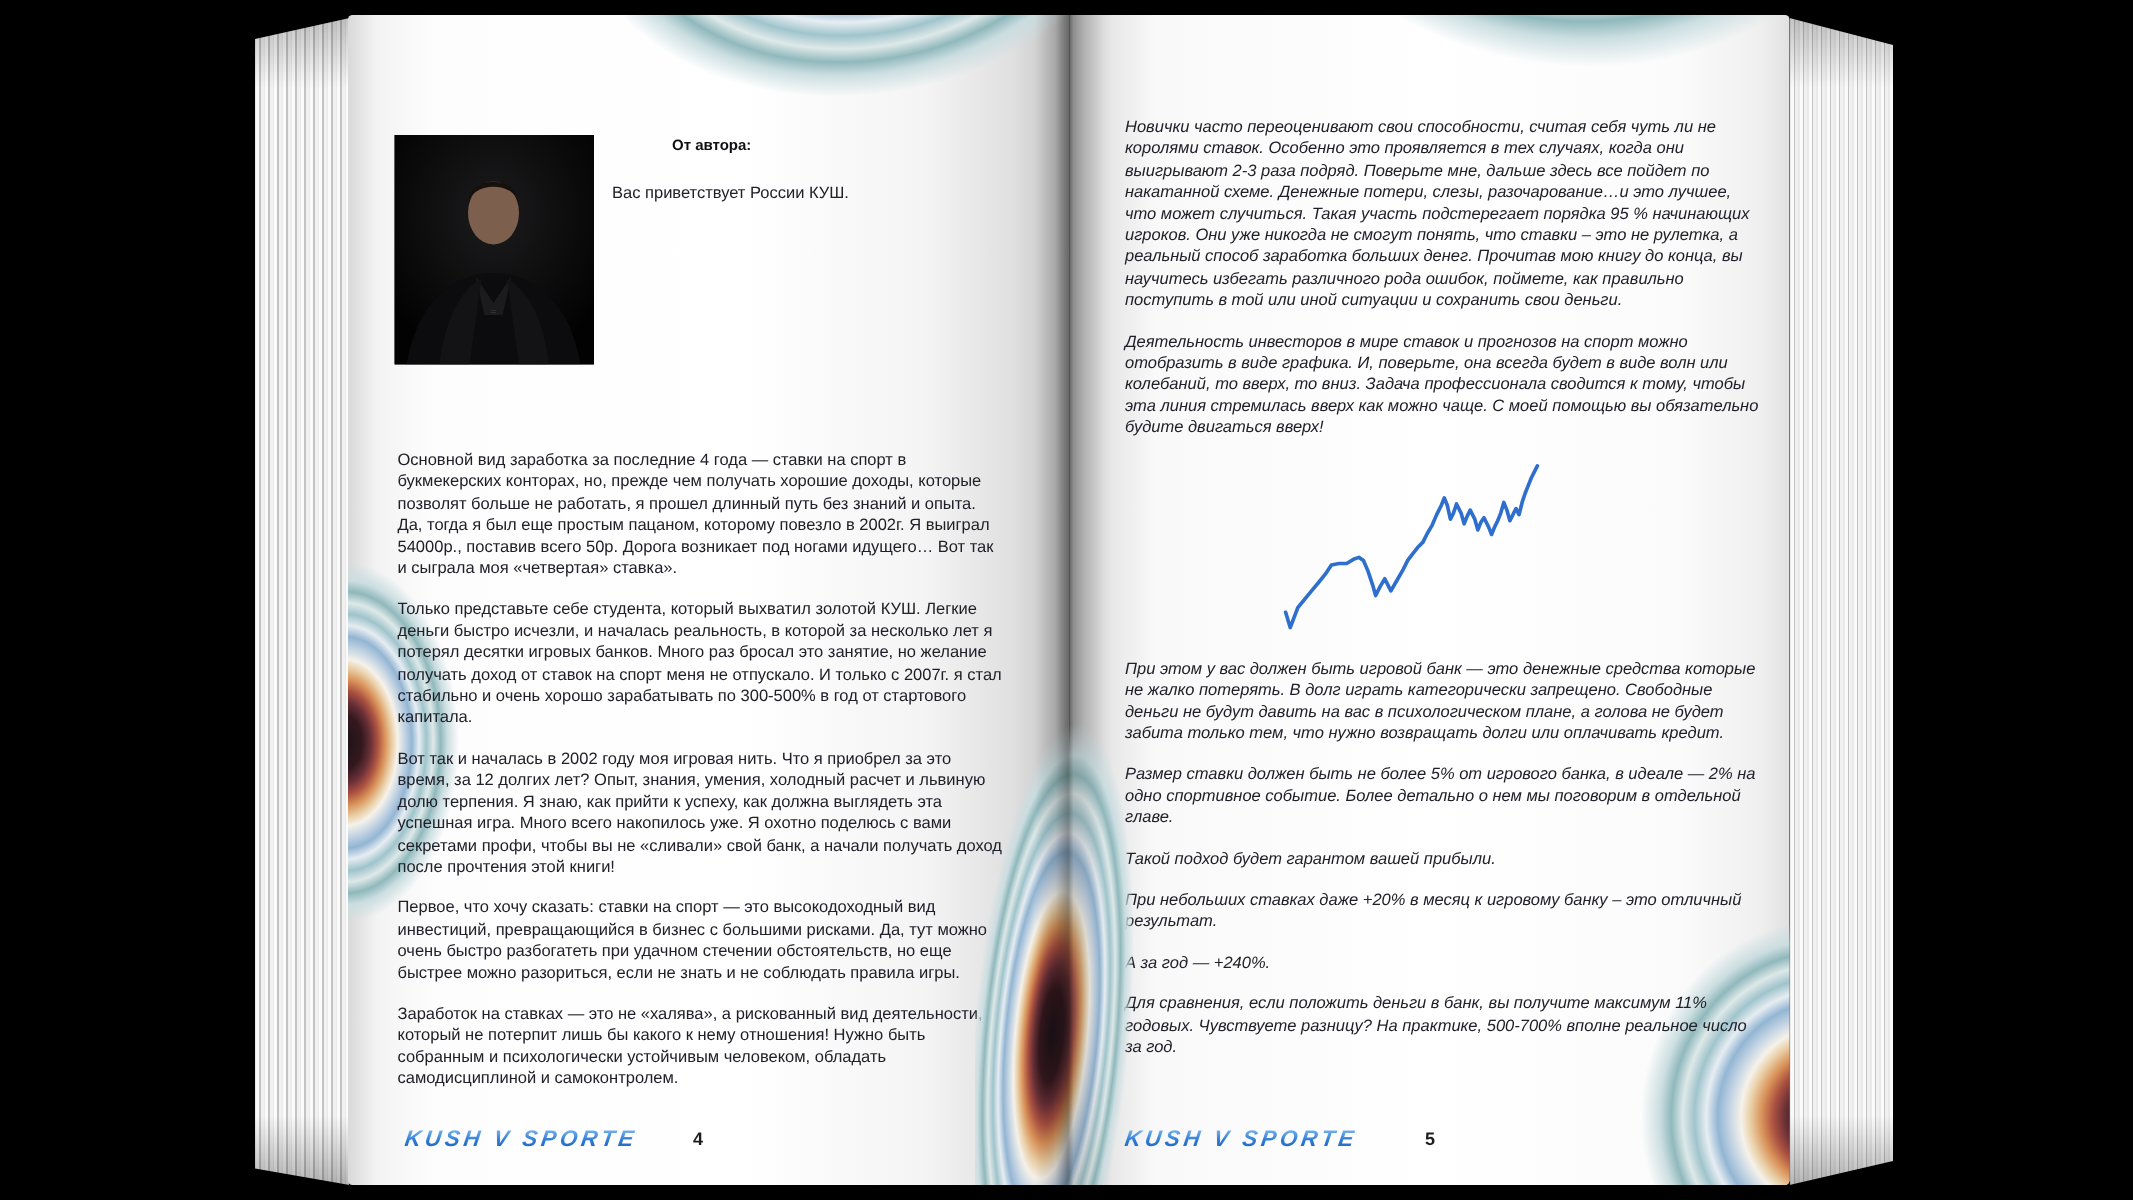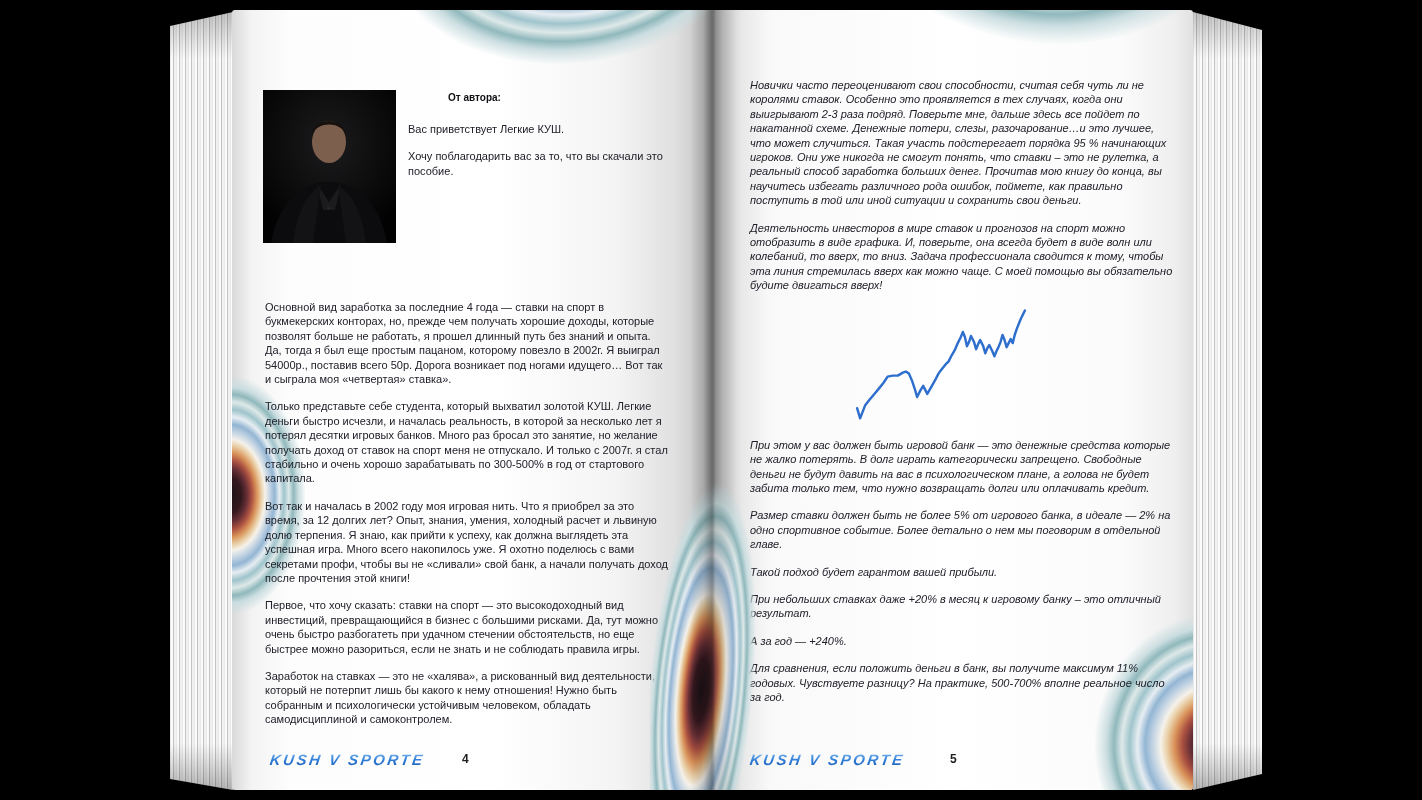--- a/index.html
+++ b/index.html
@@ -88,22 +88,21 @@
         <path d="M54,94 L66,112 L78,94 L72,120 L60,120 Z" fill="#1b1b1e"></path>
         <path d="M30,153 C34,118 48,100 58,96 L50,153 Z" fill="#131316"></path>
         <path d="M103,153 C99,118 85,100 75,96 L83,153 Z" fill="#131316"></path>
         <text x="66" y="120" font-size="7" fill="#3a3a3f" text-anchor="middle" font-family="Liberation Sans,sans-serif">≈</text>
       </svg>
     </div>
 
     <div class="heading">От автора:</div>
 
     <div class="intro body-text">
-      <p>Вас приветствует Легкие КУШ.</p>
-      <p>Хочу поблагодарить вас за то, что вы скачали это пособие.</p>
+      <p>Вас приветствует России КУШ.</p>
     </div>
 
     <div class="left-flow body-text">
       <p>Основной вид заработка за последние 4 года — ставки на спорт в букмекерских конторах, но, прежде чем получать хорошие доходы, которые позволят больше не работать, я прошел длинный путь без знаний и опыта. Да, тогда я был еще простым пацаном, которому повезло в 2002г.  Я выиграл 54000р., поставив всего 50р. Дорога возникает под ногами идущего… Вот так и сыграла моя «четвертая» ставка».</p>
       <p>Только представьте себе студента, который выхватил золотой КУШ. Легкие деньги быстро исчезли, и началась реальность, в которой за несколько лет я потерял десятки игровых банков. Много раз бросал это занятие, но желание получать доход от ставок на спорт меня не отпускало. И только с 2007г. я стал стабильно и очень хорошо зарабатывать по 300-500% в год  от стартового капитала.</p>
       <p>Вот так и началась в 2002 году моя игровая нить.  Что я приобрел за это время, за 12 долгих лет? Опыт, знания, умения, холодный расчет и львиную долю терпения. Я знаю, как прийти к успеху, как должна выглядеть эта успешная игра. Много всего накопилось уже. Я охотно поделюсь с вами  секретами профи, чтобы вы не «сливали» свой банк, а начали получать доход после прочтения этой книги!</p>
       <p>Первое, что хочу сказать:  ставки на спорт — это высокодоходный вид инвестиций, превращающийся в  бизнес с большими рисками. Да, тут можно очень быстро разбогатеть при удачном стечении обстоятельств, но еще быстрее можно разориться, если не знать и не соблюдать правила игры.</p>
       <p>Заработок  на ставках — это не «халява», а рискованный вид деятельности, который не потерпит лишь бы какого к нему отношения! Нужно быть собранным и психологически устойчивым человеком, обладать самодисциплиной и самоконтролем.</p>
     </div>
 

